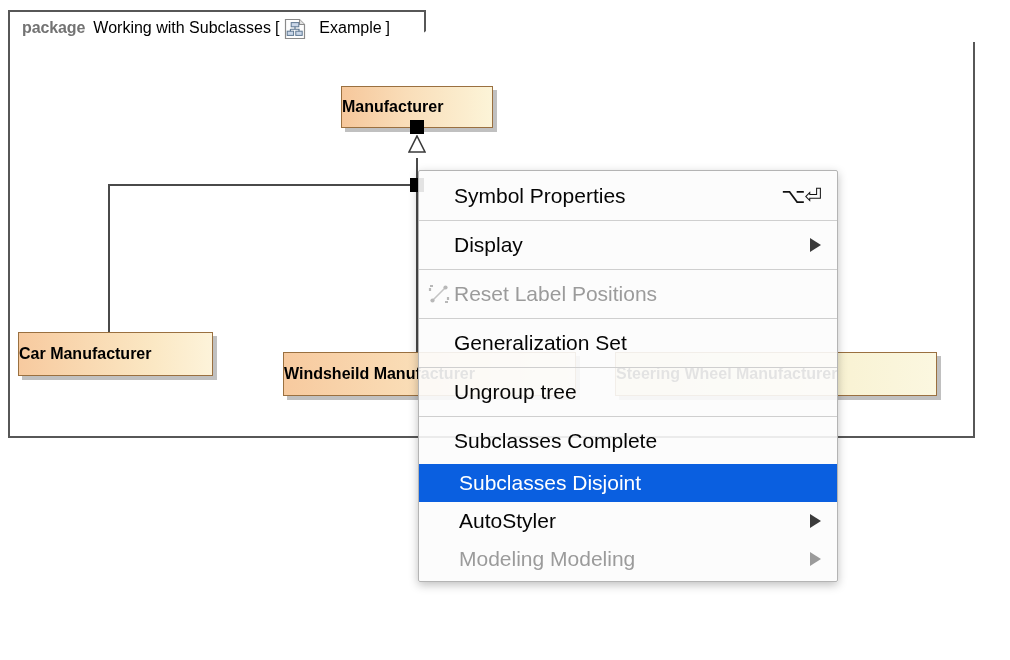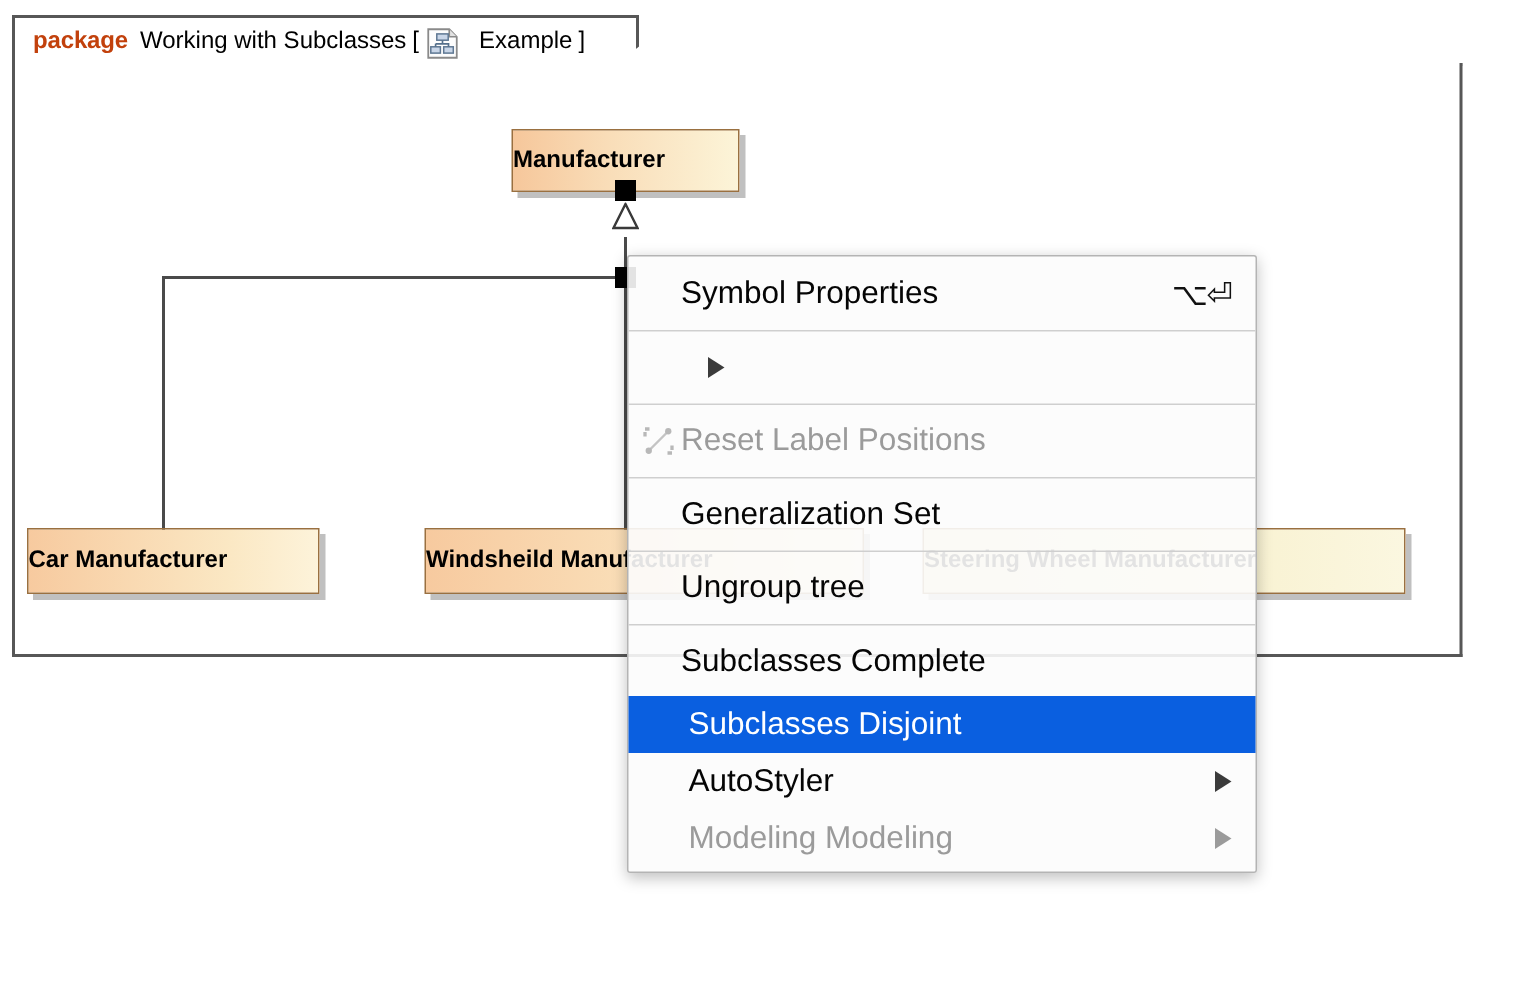--- a/index.html
+++ b/index.html
@@ -56,21 +56,21 @@
     display: flex;
     align-items: center;
     white-space: nowrap;
     clip-path: polygon(0 0, 100% 0, 100% 62%, 96% 100%, 0 100%);
     padding-right: 34px;
     z-index: 3;
   }
   .package-tab-keyword {
     font-weight: bold;
     font-size: 16px;
-    color: #c2410c;
+    color: #737373;
     letter-spacing: -0.1px;
   }
   .package-tab-name {
     font-size: 16px;
     color: #000;
     margin-left: 8px;
   }
   .package-tab-bracket {
     font-size: 16px;
     color: #000;
@@ -107,21 +107,21 @@
     background: linear-gradient(to right, #f7ca9f 0%, #fbe8c4 70%, #fdf3da 100%);
   }
   .cls-yellow {
     background: linear-gradient(to right, #f3e9bf 0%, #f8f1cf 60%, #fbf7e0 100%);
   }
 
   #cls-manufacturer {
     left: 341px; top: 86px;
     width: 152px; height: 42px;
   }
-  #cls-car { left: 18px;  top: 352px; width: 195px; height: 44px; }
+  #cls-car { left: 18px;  top: 332px; width: 195px; height: 44px; }
   #cls-windshield { left: 283px; top: 352px; width: 293px; height: 44px; }
   #cls-steering { left: 615px; top: 352px; width: 322px; height: 44px; }
 
   
   .gen-line { position: absolute; background: #4a4a4a; z-index: 1; }
 
   
   #gen-v-main { left: 416px; top: 158px; width: 2px; height: 28px; }
   
   #gen-h-bar { left: 108px; top: 184px; width: 310px; height: 2px; }
@@ -268,20 +268,21 @@
 <div id="context-menu">
 
   <div class="menu-item tall">
     <span class="menu-label">Symbol Properties</span>
     <span class="menu-shortcut">⌥⏎</span>
   </div>
 
   <div class="menu-sep"></div>
 
   <div class="menu-item tall">
+    <span class="menu-label">Display</span>
     <span class="menu-arrow"></span>
   </div>
 
   <div class="menu-sep"></div>
 
   <div class="menu-item tall disabled">
     <span class="menu-item-icon">
       <svg width="24" height="24" viewBox="0 0 24 24">
         <path d="M3 9 V4 H8" stroke="#b8b8b8" stroke-width="2.2" fill="none" stroke-dasharray="3,2"></path>
         <path d="M21 15 V20 H16" stroke="#b8b8b8" stroke-width="2.2" fill="none" stroke-dasharray="3,2"></path>

